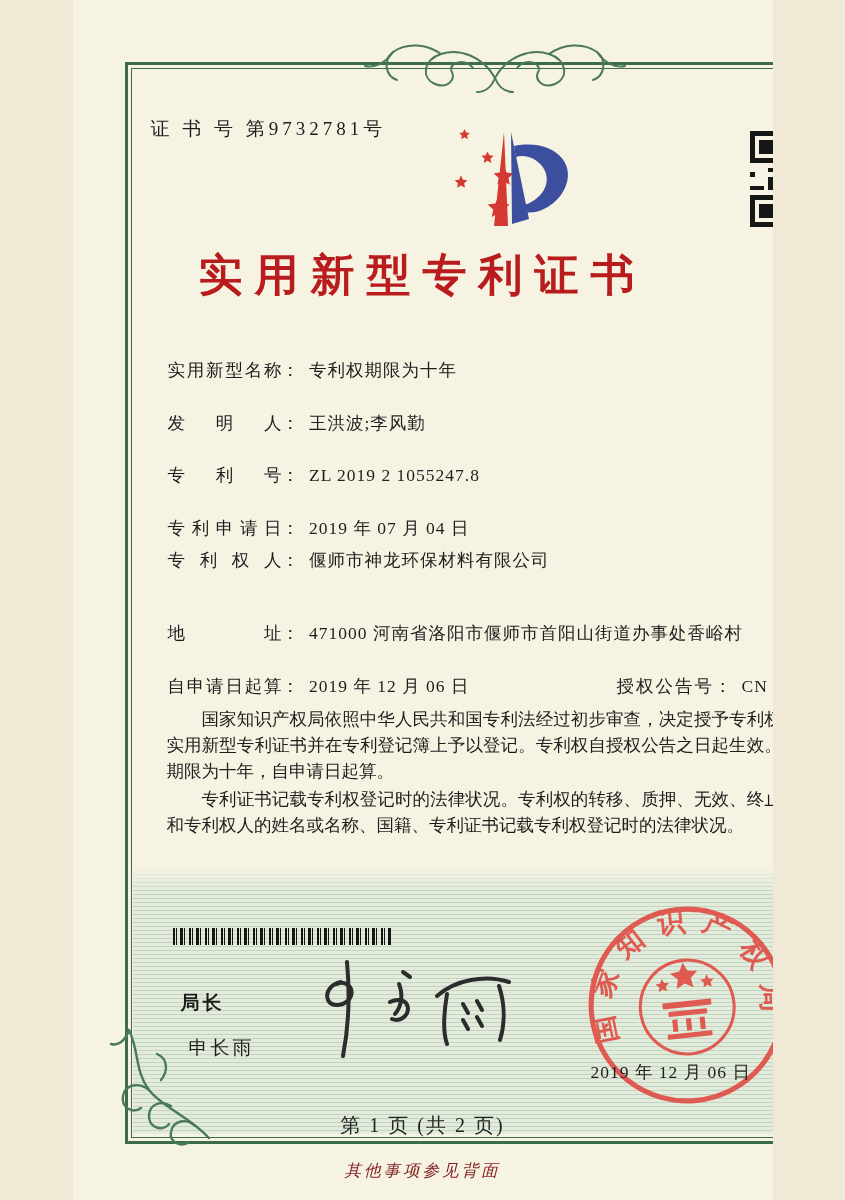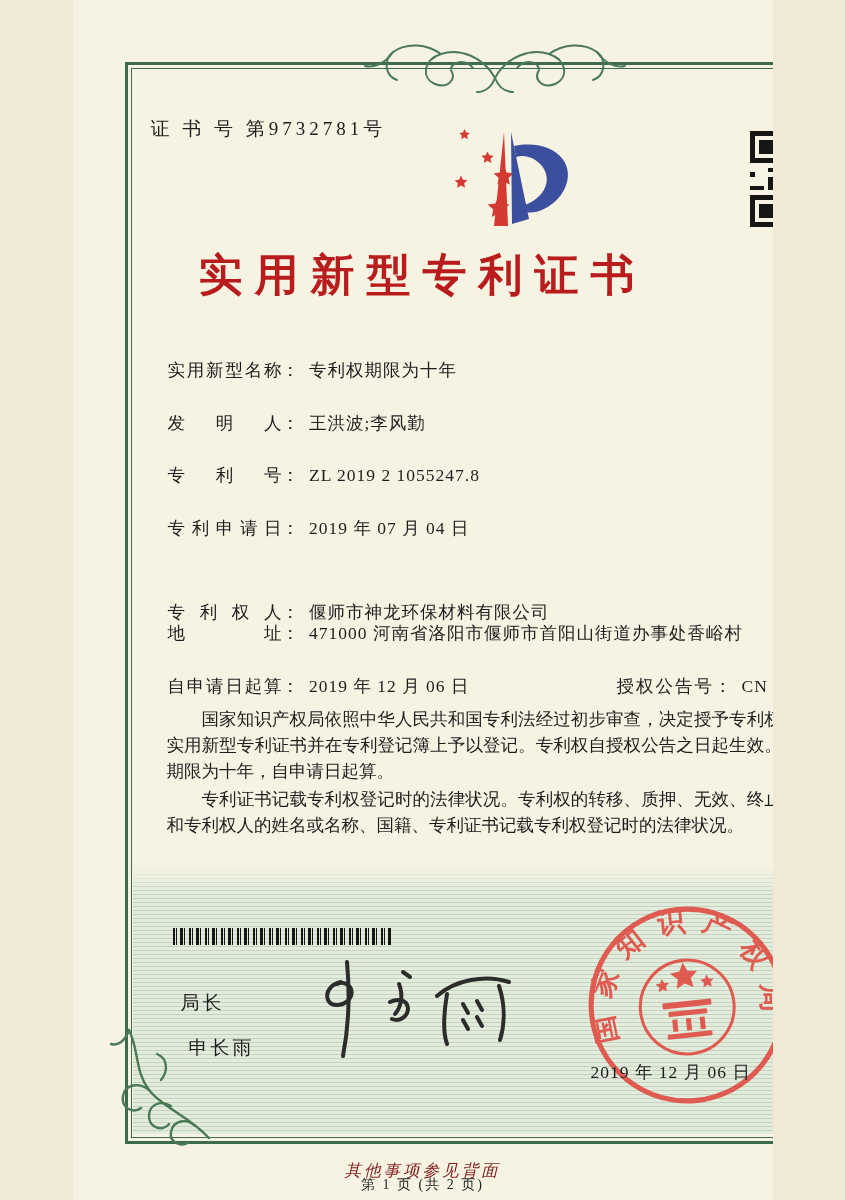--- a/index.html
+++ b/index.html
@@ -59,28 +59,28 @@
   .paras p{margin:0 0 2px 0;text-indent:2em;}
   
   .barcode{
     position:absolute;left:100px;top:928px;width:218px;height:17px;
     background:repeating-linear-gradient(90deg,
       #161616 0 2px,transparent 2px 3px,
       #161616 3px 4px,transparent 4px 7px,
       #161616 7px 10px,transparent 10px 11px,
       #161616 11px 12px,transparent 12px 16px);
   }
-  .chief-label{position:absolute;left:108px;top:990px;font-size:19px;letter-spacing:3px;}
+  .chief-label{position:absolute;left:108px;top:990px;font-size:19px;letter-spacing:3px;font-weight:bold;}
   .chief-name{position:absolute;left:108px;top:1035px;font-size:19px;letter-spacing:3px;margin-left:8px;}
   .signature{position:absolute;left:222px;top:948px;width:235px;height:118px;}
   .seal{position:absolute;left:512px;top:903px;width:204px;height:204px;opacity:0.88;transform:rotate(-6deg);}
   .seal-date{position:absolute;left:518px;top:1060px;font-size:17.5px;letter-spacing:1px;}
   .page-info{
-    position:absolute;left:0;top:1176px;width:100%;text-align:center;
-    font-size:14px;letter-spacing:2px;color:#222;
+    position:absolute;left:0;top:1112px;width:100%;text-align:center;
+    font-size:20px;letter-spacing:2px;color:#222;
   }
   .back-note{
     position:absolute;left:0;top:1160px;width:100%;text-align:center;
     font-size:16.5px;letter-spacing:3px;color:#7f1d1d;font-style:italic;
   }
   
   .orn{position:absolute;pointer-events:none;}
 </style>
 </head>
 <body>
@@ -282,21 +282,21 @@
   </div>
   <div class="row" style="top:411px">
     <span class="flabel">发明人</span><span class="colon">：</span><span class="fvalue">王洪波;李风勤</span>
   </div>
   <div class="row" style="top:463px">
     <span class="flabel">专利号</span><span class="colon">：</span><span class="fvalue">ZL 2019 2 1055247.8</span>
   </div>
   <div class="row" style="top:516px">
     <span class="flabel">专利申请日</span><span class="colon">：</span><span class="fvalue">2019 年 07 月 04 日</span>
   </div>
-  <div class="row" style="top:600px">
+  <div class="row" style="top:548px">
     <span class="flabel">专利权人</span><span class="colon">：</span><span class="fvalue">偃师市神龙环保材料有限公司</span>
   </div>
   <div class="row" style="top:621px">
     <span class="flabel">地址</span><span class="colon">：</span><span class="fvalue">471000 河南省洛阳市偃师市首阳山街道办事处香峪村</span>
   </div>
   <div class="row" style="top:674px">
     <span class="flabel">自申请日起算</span><span class="colon">：</span><span class="fvalue">2019 年 12 月 06 日</span>
     <span class="pair2">
       <span class="flabel">授权公告号</span><span class="colon">：</span><span class="fvalue">CN 209746416 U</span>
     </span>

